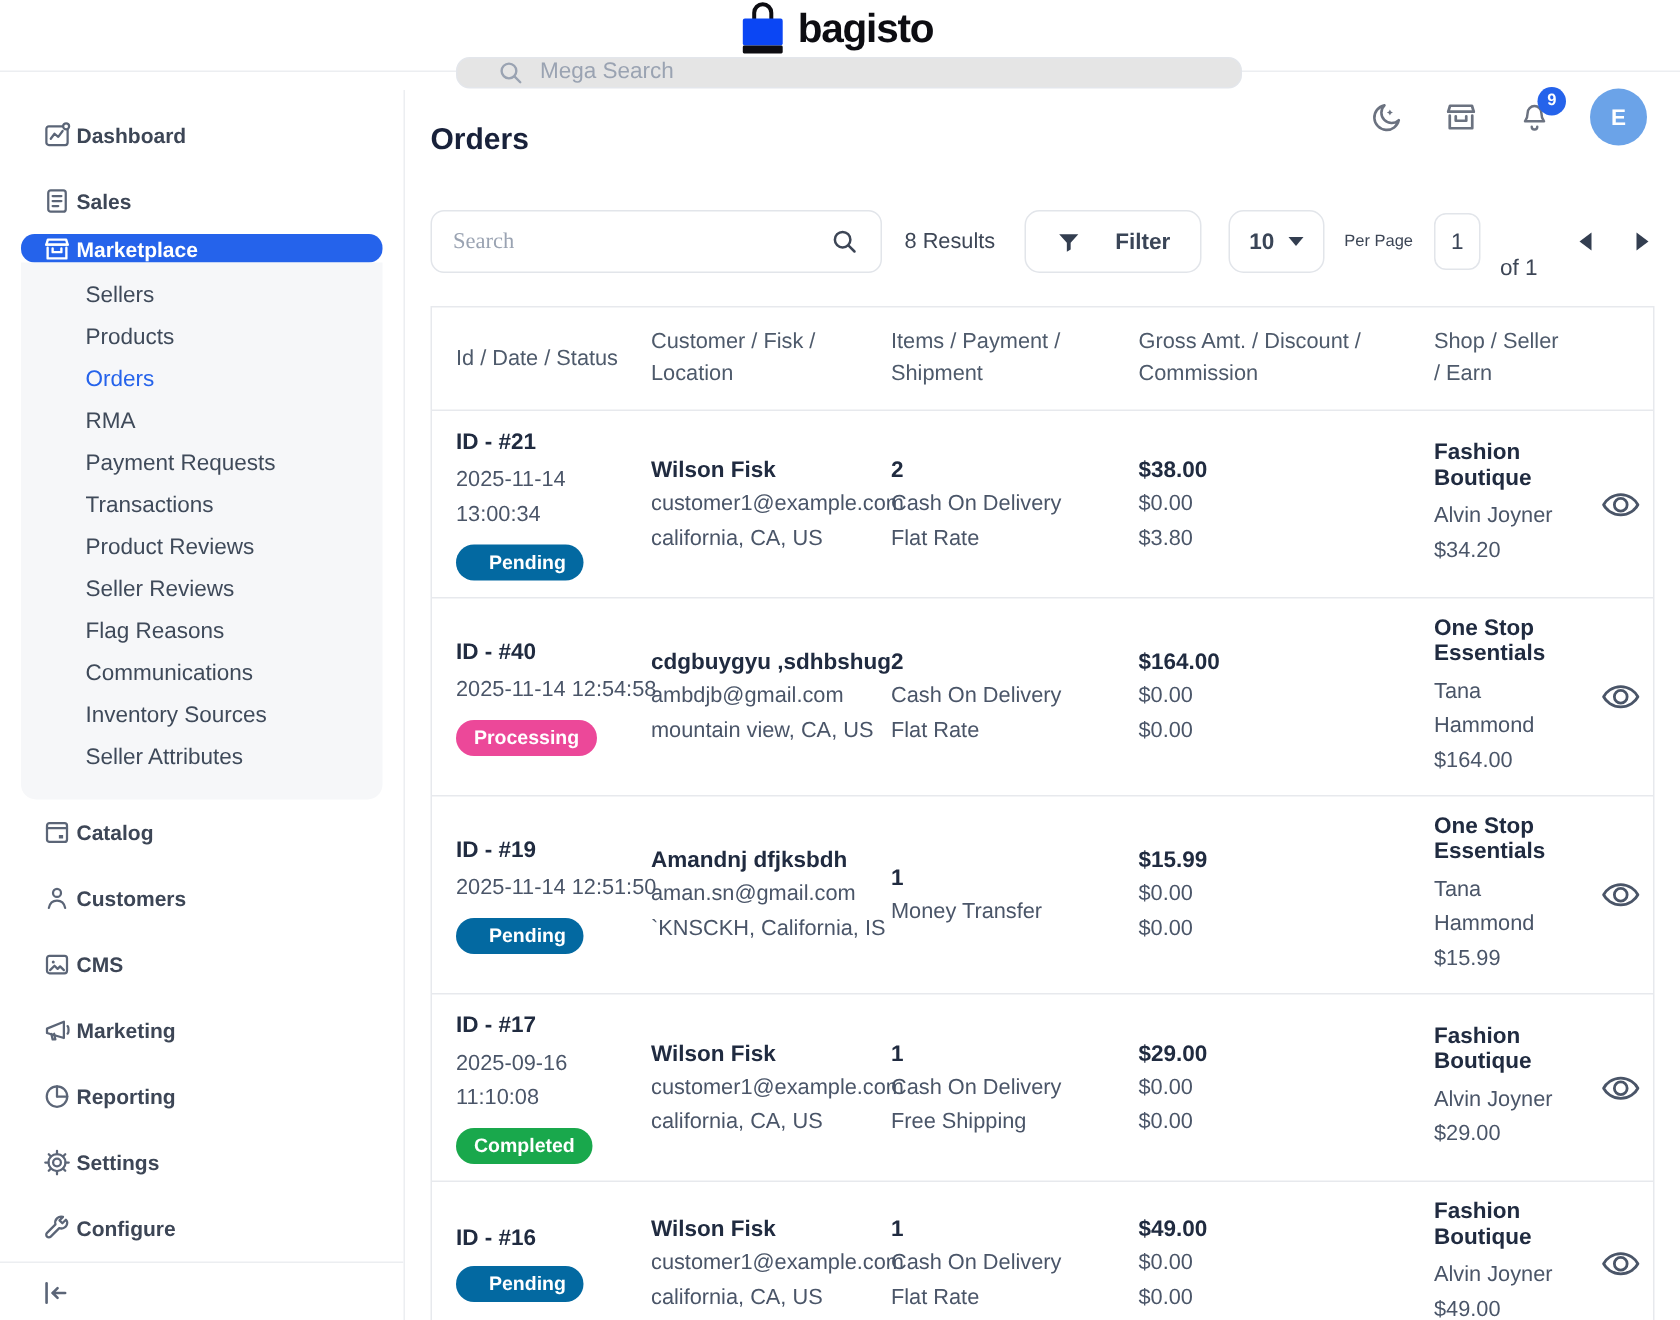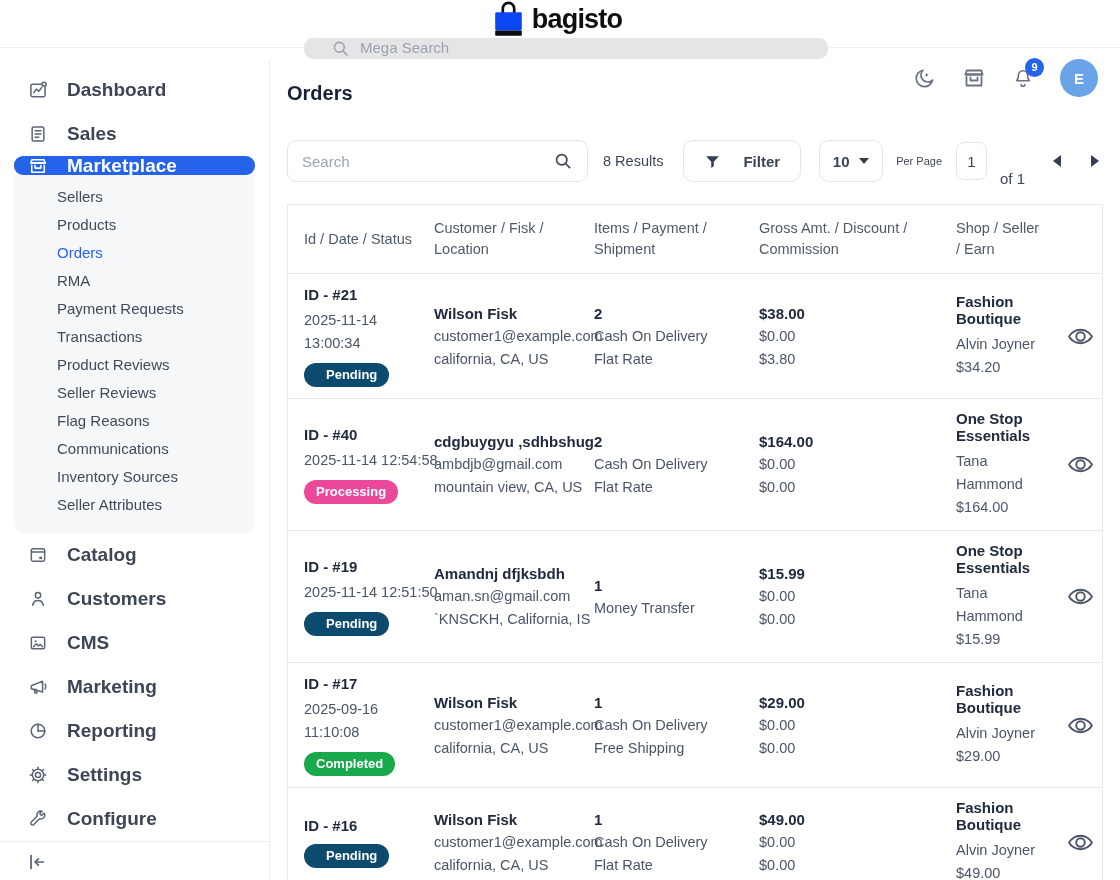--- a/index.html
+++ b/index.html
@@ -15,37 +15,37 @@
   .mega-search input { border:none; outline:none; flex:1; font-size:15px; color:#3d4656; font-family:inherit; background:transparent; }
   ::placeholder { color:#9aa3b2; opacity:1; }
   .topbar-right { margin-left:auto; display:flex; align-items:center; gap:26px; }
   .icon-btn { color:#6b7280; cursor:pointer; display:flex; align-items:center; }
   .bell-wrap { position:relative; }
   .bell-badge { position:absolute; top:-9px; right:-10px; background:#2563eb; color:#fff; font-size:11px; font-weight:700; min-width:19px; height:19px; border-radius:10px; display:flex; align-items:center; justify-content:center; padding:0 5px; }
   .avatar { width:38px; height:38px; border-radius:50%; background:#6ba3e8; color:#fff; font-weight:700; font-size:15px; display:flex; align-items:center; justify-content:center; cursor:pointer; }
 
   
   .sidebar { position:absolute; top:60px; left:0; width:270px; bottom:0; border-right:1px solid #eceef1; background:#fff; display:flex; flex-direction:column; padding-top:8px; overflow:hidden; }
-  .side-item { height:44px; flex:none; display:flex; align-items:center; gap:19px; padding:0 16px 0 28px; font-size:19px; font-weight:700; color:#3d4656; cursor:pointer; }
+  .side-item { height:44px; flex:none; display:flex; align-items:center; gap:3px; padding:0 16px 0 28px; font-size:14px; font-weight:700; color:#3d4656; cursor:pointer; }
   .side-item svg { color:#5b6577; flex:none; }
   .mp-group { margin:0 14px; flex:none; }
   .side-item.active-pill { background:#2563eb; border-radius:9px; color:#fff; height:19px; padding:0 14px; }
   .side-item.active-pill svg { color:#fff; }
   .submenu { background:#f6f7f9; border-radius:0 0 10px 10px; padding:8px 0 14px; }
   .sub-item { height:28px; line-height:28px; padding-left:43px; font-size:15px; color:#3f4a5a; cursor:pointer; }
   .sub-item.active { color:#2563eb; }
   .collapse-bar { margin-top:auto; flex:none; border-top:1px solid #eceef1; padding:9px 16px 12px 26px; color:#5b6577; }
   .collapse-bar svg { cursor:pointer; }
 
   
   .main { position:absolute; left:270px; top:60px; right:0; bottom:0; padding:22px 17px 0; background:#fff; overflow:hidden; }
   .page-title { font-size:20px; font-weight:800; color:#18213a; }
   .toolbar { margin-top:30px; display:flex; align-items:center; }
   .search-box { width:301px; height:42px; border:1px solid #e2e5ea; border-radius:9px; display:flex; align-items:center; padding:0 14px; gap:8px; }
-  .search-box input { border:none; outline:none; flex:1; font-size:15px; color:#3d4656; font-family:Liberation Sans, sans-serif; }
+  .search-box input { border:none; outline:none; flex:1; font-size:15px; color:#3d4656; font-family:Liberation Serif, serif; }
   .search-box svg { color:#3d4656; flex:none; cursor:pointer; }
   .results { margin-left:15px; font-size:14.5px; color:#3d4656; }
   .filter-btn { margin-left:20px; height:42px; padding:0 20px; border:1px solid #e2e5ea; border-radius:10px; display:flex; align-items:center; gap:22px; font-size:15px; font-weight:600; color:#3a4557; background:#fff; cursor:pointer; font-family:inherit; }
   .pp-select { margin-left:18px; height:42px; width:64px; border:1px solid #e2e5ea; border-radius:10px; display:flex; align-items:center; justify-content:center; gap:10px; font-size:15px; font-weight:600; color:#3a4557; cursor:pointer; }
   .caret-down { width:0; height:0; border-left:5px solid transparent; border-right:5px solid transparent; border-top:6px solid #333e50; }
   .pp-label { margin-left:13px; font-size:11px; color:#3d4656; }
   .page-input { margin-left:14px; width:31px; height:38px; border:1px solid #e2e5ea; border-radius:8px; text-align:center; font-size:15px; color:#3a4557; font-family:inherit; outline:none; }
   .of-label { margin-left:13px; font-size:15px; color:#3d4656;margin-top:35px; }
   .pg-arrow { cursor:pointer; display:flex; }
   .pg-prev { margin-left:28px; }
@@ -58,21 +58,21 @@
   .thead, .trow { display:grid; grid-template-columns:130px 160px 165px 197px 116px 48px; }
   .thead { padding:13px 0; align-items:center; }
   .thead .cell { font-size:14.5px; color:#4e5a6b; line-height:21px; font-weight:400; }
   .thead .cell.nowrap { white-space:nowrap; }
   .trow { border-top:1px solid #e7e9ed; align-items:center; padding:11px 0; }
   .cell { padding:0 16px; font-size:14.5px; color:#4a5568; line-height:23px; }
   .cell-id { font-weight:700; color:#202b40; font-size:15px; line-height:20px; }
   .cell-date { margin-top:4px; }
   .cell-date.nowrap { white-space:nowrap; }
   .badge { display:inline-block; margin-top:8px; padding:4px 12px 5px; border-radius:14px; font-size:13px; font-weight:700; color:#fff; line-height:15px; }
-  .badge--pending { background:#0c4a6e;padding-left:22px; }
+  .badge--pending { background:#0369a1;padding-left:22px; }
   .badge--processing { background:#ec4899; }
   .badge--completed { background:#19a84c; }
   .c2 div { white-space:nowrap; }
   .strong { font-weight:700; color:#202b40; font-size:15px; }
   .shop-name { font-weight:700; color:#202b40; font-size:15px; line-height:17px; margin-bottom:6px; }
   .eye-cell { display:flex; justify-content:center; padding:0; }
   .eye { color:#4a5568; cursor:pointer; display:flex; }
 </style>
 </head>
 <body>

